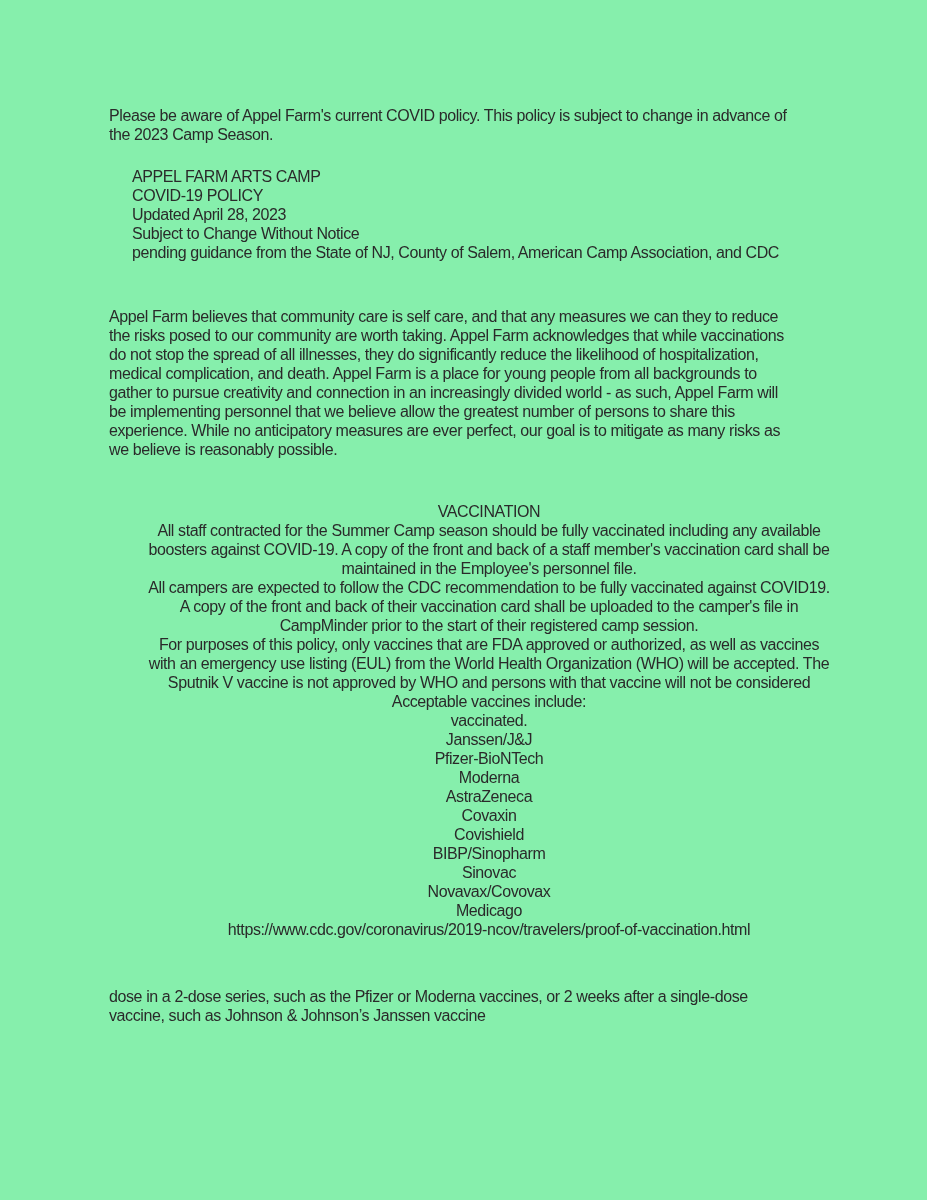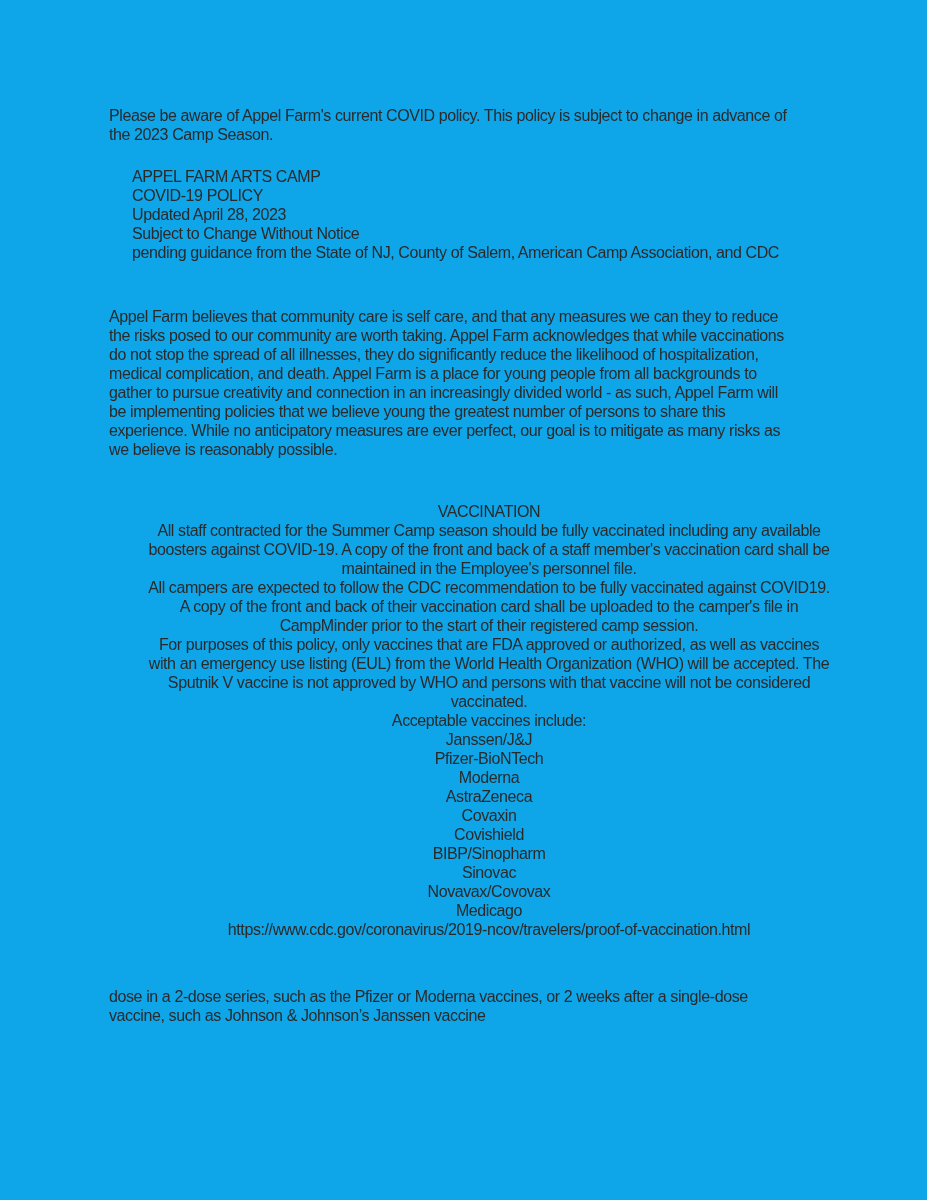--- a/index.html
+++ b/index.html
@@ -4,21 +4,21 @@
 <style>
   html, body {
     margin: 0;
     padding: 0;
     background: #ffffff;
   }
   .page {
     position: relative;
     width: 927px;
     height: 1200px;
-    background: #0ea5e9;
+    background: #86efac;
     overflow: hidden;
     font-family: "Liberation Sans", "DejaVu Sans", sans-serif;
     font-size: 16px;
     line-height: 19px;
     letter-spacing: -0.4px;
     color: #2a2a2a;
     -webkit-font-smoothing: antialiased;
   }
   .block {
     position: absolute;
@@ -51,39 +51,39 @@
       <div class="line">Subject to Change Without Notice</div>
       <div class="line">pending guidance from the State of NJ, County of Salem, American Camp Association, and CDC</div>
     </section>
 
   <section class="block b-phil">
       <div class="line">Appel Farm believes that community care is self care, and that any measures we can they to reduce</div>
       <div class="line">the risks posed to our community are worth taking. Appel Farm acknowledges that while vaccinations</div>
       <div class="line">do not stop the spread of all illnesses, they do significantly reduce the likelihood of hospitalization,</div>
       <div class="line">medical complication, and death. Appel Farm is a place for young people from all backgrounds to</div>
       <div class="line">gather to pursue creativity and connection in an increasingly divided world - as such, Appel Farm will</div>
-      <div class="line">be implementing policies that we believe young the greatest number of persons to share this</div>
+      <div class="line">be implementing personnel that we believe allow the greatest number of persons to share this</div>
       <div class="line">experience. While no anticipatory measures are ever perfect, our goal is to mitigate as many risks as</div>
       <div class="line">we believe is reasonably possible.</div>
     </section>
 
   <section class="block b-vacc">
     <div class="line">VACCINATION</div>
     <div>
         <div class="line">All staff contracted for the Summer Camp season should be fully vaccinated including any available</div>
         <div class="line">boosters against COVID-19. A copy of the front and back of a staff member's vaccination card shall be</div>
         <div class="line">maintained in the Employee's personnel file.</div>
         <div class="line">All campers are expected to follow the CDC recommendation to be fully vaccinated against COVID19.</div>
         <div class="line">A copy of the front and back of their vaccination card shall be uploaded to the camper's file in</div>
         <div class="line">CampMinder prior to the start of their registered camp session.</div>
         <div class="line">For purposes of this policy, only vaccines that are FDA approved or authorized, as well as vaccines</div>
         <div class="line">with an emergency use listing (EUL) from the World Health Organization (WHO) will be accepted. The</div>
         <div class="line">Sputnik V vaccine is not approved by WHO and persons with that vaccine will not be considered</div>
+        <div class="line">Acceptable vaccines include:</div>
         <div class="line">vaccinated.</div>
-        <div class="line">Acceptable vaccines include:</div>
       </div>
     <div>
         <div class="line">Janssen/J&amp;J</div>
         <div class="line">Pfizer-BioNTech</div>
         <div class="line">Moderna</div>
         <div class="line">AstraZeneca</div>
         <div class="line">Covaxin</div>
         <div class="line">Covishield</div>
         <div class="line">BIBP/Sinopharm</div>
         <div class="line">Sinovac</div>

